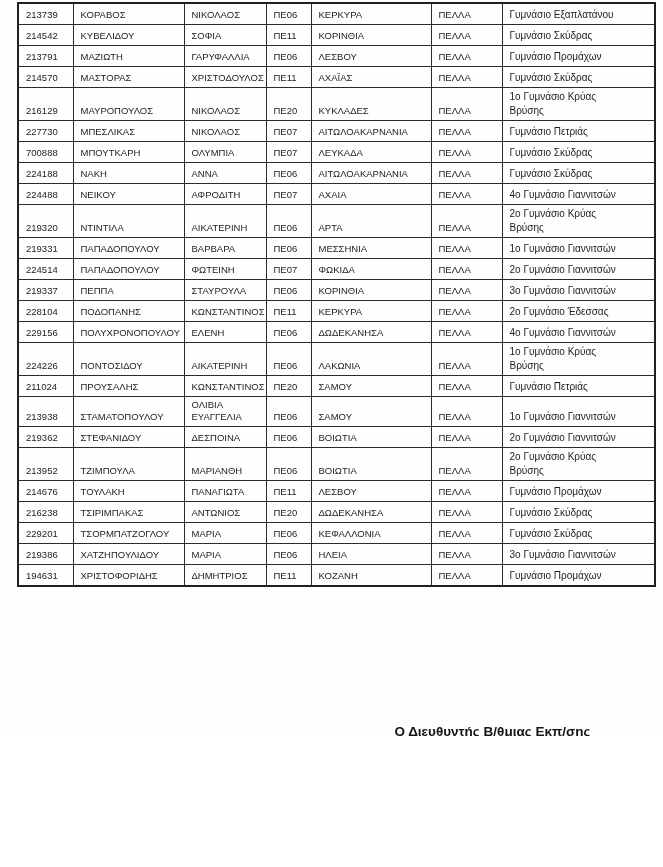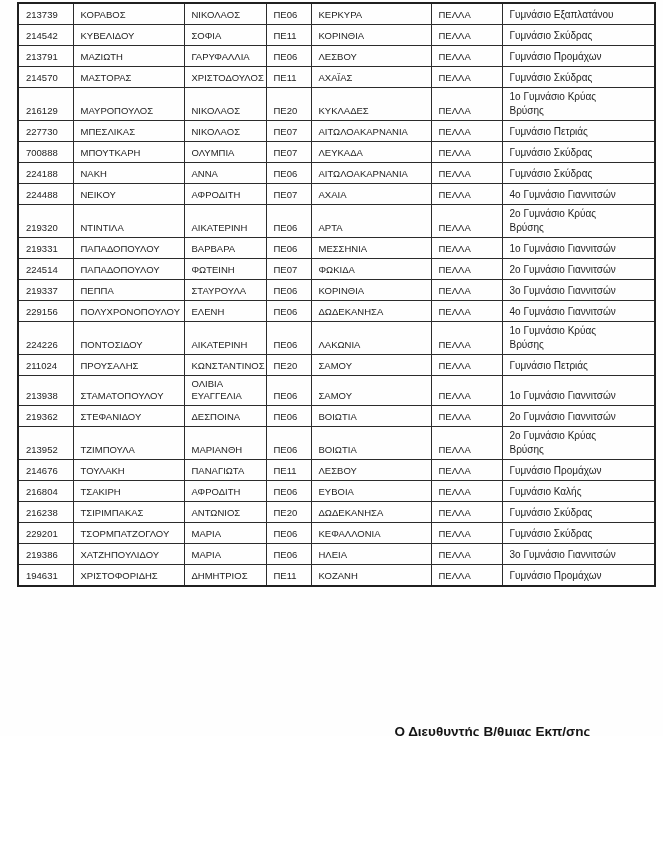--- a/index.html
+++ b/index.html
@@ -196,20 +196,29 @@
         <tr>
           <td class="col0">219337</td>
           <td class="col1">ΠΕΠΠΑ</td>
           <td class="col2">ΣΤΑΥΡΟΥΛΑ</td>
           <td class="col3">ΠΕ06</td>
           <td class="col4">ΚΟΡΙΝΘΙΑ</td>
           <td class="col5">ΠΕΛΛΑ</td>
           <td class="col6">3ο Γυμνάσιο Γιαννιτσών</td>
         </tr>
         <tr>
+          <td class="col0">228104</td>
+          <td class="col1">ΠΟΔΟΠΑΝΗΣ</td>
+          <td class="col2">ΚΩΝΣΤΑΝΤΙΝΟΣ</td>
+          <td class="col3">ΠΕ11</td>
+          <td class="col4">ΚΕΡΚΥΡΑ</td>
+          <td class="col5">ΠΕΛΛΑ</td>
+          <td class="col6">2ο Γυμνάσιο Έδεσσας</td>
+        </tr>
+        <tr>
           <td class="col0">229156</td>
           <td class="col1">ΠΟΛΥΧΡΟΝΟΠΟΥΛΟΥ</td>
           <td class="col2">ΕΛΕΝΗ</td>
           <td class="col3">ΠΕ06</td>
           <td class="col4">ΔΩΔΕΚΑΝΗΣΑ</td>
           <td class="col5">ΠΕΛΛΑ</td>
           <td class="col6">4ο Γυμνάσιο Γιαννιτσών</td>
         </tr>
         <tr>
           <td class="col0">224226</td>
@@ -262,29 +271,20 @@
         <tr>
           <td class="col0">214676</td>
           <td class="col1">ΤΟΥΛΑΚΗ</td>
           <td class="col2">ΠΑΝΑΓΙΩΤΑ</td>
           <td class="col3">ΠΕ11</td>
           <td class="col4">ΛΕΣΒΟΥ</td>
           <td class="col5">ΠΕΛΛΑ</td>
           <td class="col6">Γυμνάσιο Προμάχων</td>
         </tr>
         <tr>
-          <td class="col0">216804</td>
-          <td class="col1">ΤΣΑΚΙΡΗ</td>
-          <td class="col2">ΑΦΡΟΔΙΤΗ</td>
-          <td class="col3">ΠΕ06</td>
-          <td class="col4">ΕΥΒΟΙΑ</td>
-          <td class="col5">ΠΕΛΛΑ</td>
-          <td class="col6">Γυμνάσιο Καλής</td>
-        </tr>
-        <tr>
           <td class="col0">216238</td>
           <td class="col1">ΤΣΙΡΙΜΠΑΚΑΣ</td>
           <td class="col2">ΑΝΤΩΝΙΟΣ</td>
           <td class="col3">ΠΕ20</td>
           <td class="col4">ΔΩΔΕΚΑΝΗΣΑ</td>
           <td class="col5">ΠΕΛΛΑ</td>
           <td class="col6">Γυμνάσιο Σκύδρας</td>
         </tr>
         <tr>
           <td class="col0">229201</td>

